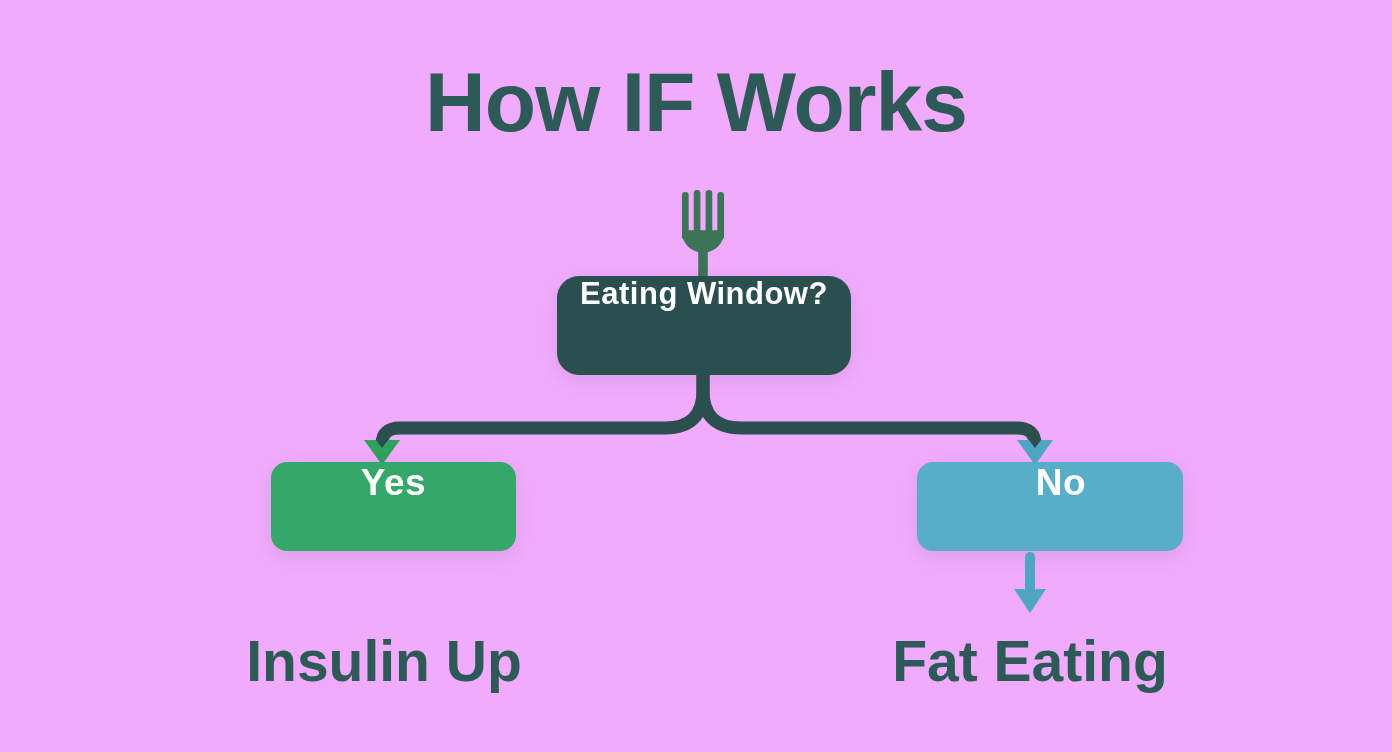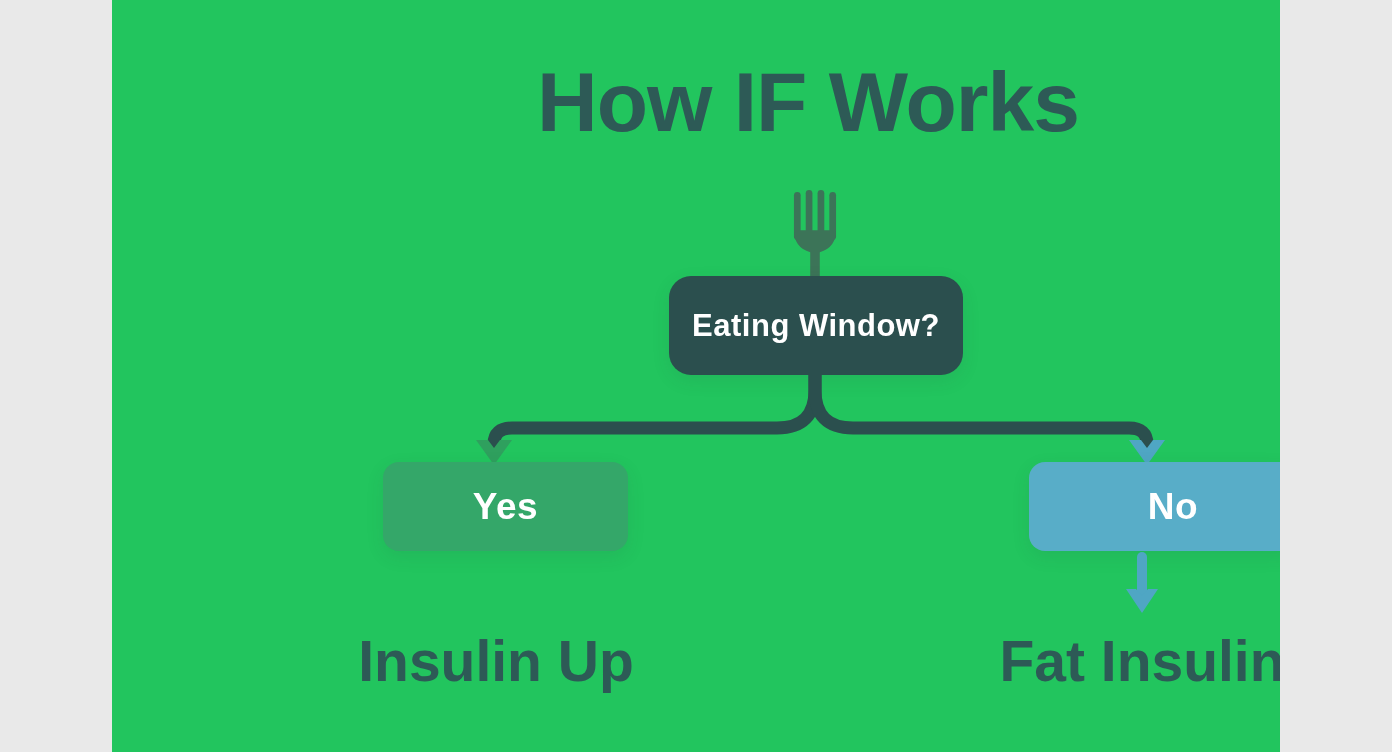--- a/index.html
+++ b/index.html
@@ -1,39 +1,39 @@
 <!DOCTYPE html>
 <html><head>
 <meta charset="utf-8">
 <style>
   html,body{margin:0;padding:0;background:#e9e9e9;}
   .canvas{
     position:relative;
-    width:1168px;height:752px;
-    background:#22c55e;
+    width:1392px;height:752px;
+    background:#f0abfc;
     overflow:hidden;
     font-family:"Liberation Sans","DejaVu Sans",sans-serif;
     margin:0 auto;
   }
   .title{
     position:absolute;
     left:0;top:58px;width:1392px;
     text-align:center;
     font-size:84px;
     font-weight:700;
     letter-spacing:-1px;
     line-height:1.05;
   }
   .fork-wrap{
     position:absolute;
     left:681px;top:190px;width:44px;height:88px;
   }
   .node{
     position:absolute;
-    display:flex;align-items:center;justify-content:center;
+    display:flex;justify-content:center;
     color:#fff;font-weight:700;
     box-shadow:0 6px 18px rgba(40,70,70,0.10);
   }
   .node-decision{
     left:557px;top:276px;width:294px;height:99px;
     border-radius:22px;
     font-size:31px;letter-spacing:0.5px;
   }
   .node-branch{
     top:462px;width:245px;height:89px;
@@ -99,15 +99,15 @@
     <span>No</span>
   </div>
 
   <svg class="down-arrow-svg" viewBox="0 0 40 64">
     <line x1="20" y1="5" x2="20" y2="40" stroke-width="10" stroke-linecap="round" stroke="#4fa6c4"></line>
     <path d="M4,37 L14,37 L20,44 L26,37 L36,37 L20,61 Z" fill="#4fa6c4"></path>
   </svg>
 
   <div class="outcome outcome-left" style="color: rgb(45, 90, 86);">Insulin Up</div>
 
-  <div class="outcome outcome-right" style="color: rgb(45, 90, 86);">Fat Insulin</div>
+  <div class="outcome outcome-right" style="color: rgb(45, 90, 86);">Fat Eating</div>
 
 </div>
 
 </body></html>

